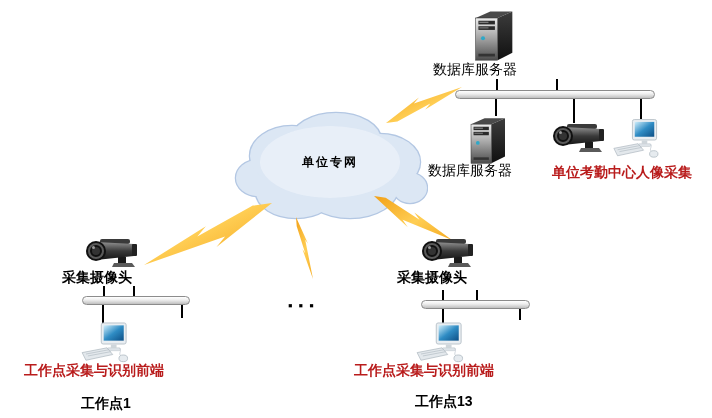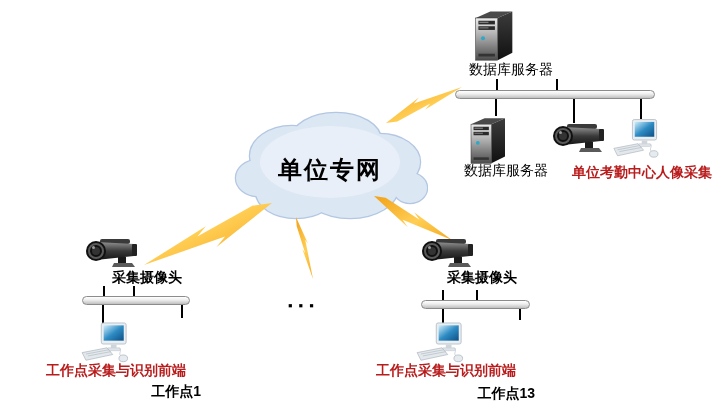--- a/index.html
+++ b/index.html
@@ -1,26 +1,26 @@
 <!DOCTYPE html>
 <html><head>
 <meta charset="utf-8">
 <style>
   html,body{margin:0;padding:0;background:#fff;}
   #canvas{position:relative;width:712px;height:418px;background:#fff;overflow:hidden;
           font-family:"Liberation Sans",sans-serif;}
-  .lbl{position:absolute;text-align:right;font-size:14px;color:#000;white-space:nowrap;line-height:16px;}
+  .lbl{position:absolute;text-align:left;font-size:14px;color:#000;white-space:nowrap;line-height:16px;}
   .b{font-weight:bold;}
   .red{color:#b91c1c;font-weight:bold;}
   .bus{position:absolute;height:9px;border-radius:5px;box-sizing:border-box;
        border:1px solid #8c8c8c;
        background:linear-gradient(#ffffff 0%,#efefef 40%,#d8d8d8 70%,#bfbfbf 100%);}
   .vline{position:absolute;width:2px;background:#000;}
   .icon{position:absolute;display:block;}
-  .cloud-label{position:absolute;font-size:24px;font-weight:bold;letter-spacing:2px;color:#000;text-align:center;}
+  .cloud-label{position:absolute;font-size:12px;font-weight:bold;letter-spacing:2px;color:#000;text-align:center;}
   .dots{position:absolute;font-size:13px;font-weight:bold;letter-spacing:6px;color:#000;}
 </style>
 </head>
 <body>
 
 <div id="canvas">
 
   <svg width="0" height="0" style="position:absolute" aria-hidden="true">
     <defs>
       <linearGradient id="srvFront" x1="0" y1="0" x2="0" y2="1">
@@ -165,32 +165,32 @@
   <div class="lbl b" style="left:62px;top:269px;width:120px">采集摄像头</div>
   <div class="vline" style="left:103px;top:286px;height:10px"></div>
   <div class="vline" style="left:133px;top:286px;height:10px"></div>
   <div class="bus" style="left:82px;top:296px;width:108px"></div>
   <div class="vline" style="left:102px;top:305px;height:19px"></div>
   <div class="vline" style="left:181px;top:305px;height:13px"></div>
   <svg class="icon" style="left:80px;top:322px" width="54" height="44" viewBox="0 0 56 46">
       <use href="#icon-computer"></use>
     </svg>
   <div class="lbl red" style="left:24px;top:362px;width:162px">工作点采集与识别前端</div>
-  <div class="lbl b" style="left:81px;top:383px;width:120px">工作点1</div>
+  <div class="lbl b" style="left:81px;top:395px;width:120px">工作点1</div>
 
   <div class="dots" style="left:288px;top:298px">▪▪▪</div>
 
   <svg class="icon" style="left:420px;top:236px" width="56" height="34" viewBox="0 0 56 34">
       <use href="#icon-camera"></use>
     </svg>
   <div class="lbl b" style="left:397px;top:269px;width:120px">采集摄像头</div>
   <div class="vline" style="left:442px;top:290px;height:11px"></div>
   <div class="vline" style="left:476px;top:290px;height:11px"></div>
   <div class="bus" style="left:421px;top:300px;width:109px"></div>
   <div class="vline" style="left:442px;top:309px;height:15px"></div>
   <div class="vline" style="left:519px;top:309px;height:11px"></div>
   <svg class="icon" style="left:415px;top:322px" width="54" height="44" viewBox="0 0 56 46">
       <use href="#icon-computer"></use>
     </svg>
   <div class="lbl red" style="left:354px;top:362px;width:162px">工作点采集与识别前端</div>
-  <div class="lbl b" style="left:415px;top:385px;width:120px">工作点13</div>
+  <div class="lbl b" style="left:415px;top:393px;width:120px">工作点13</div>
 
 </div>
 
 </body></html>

